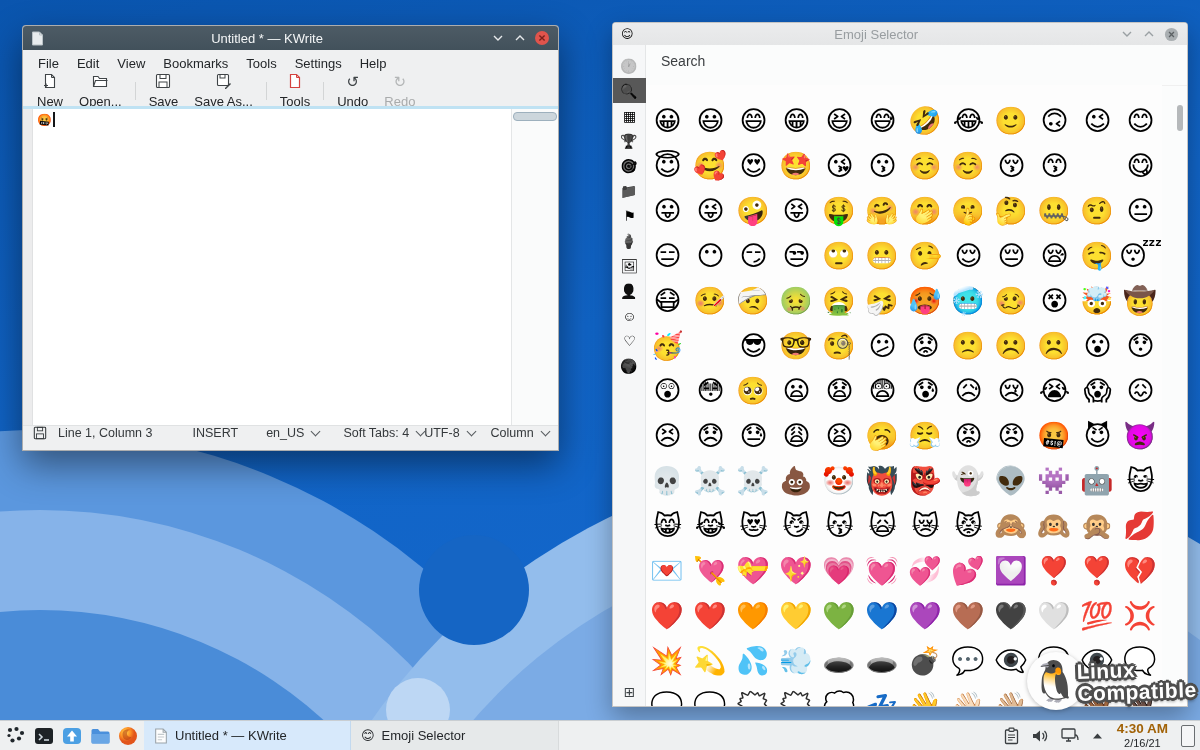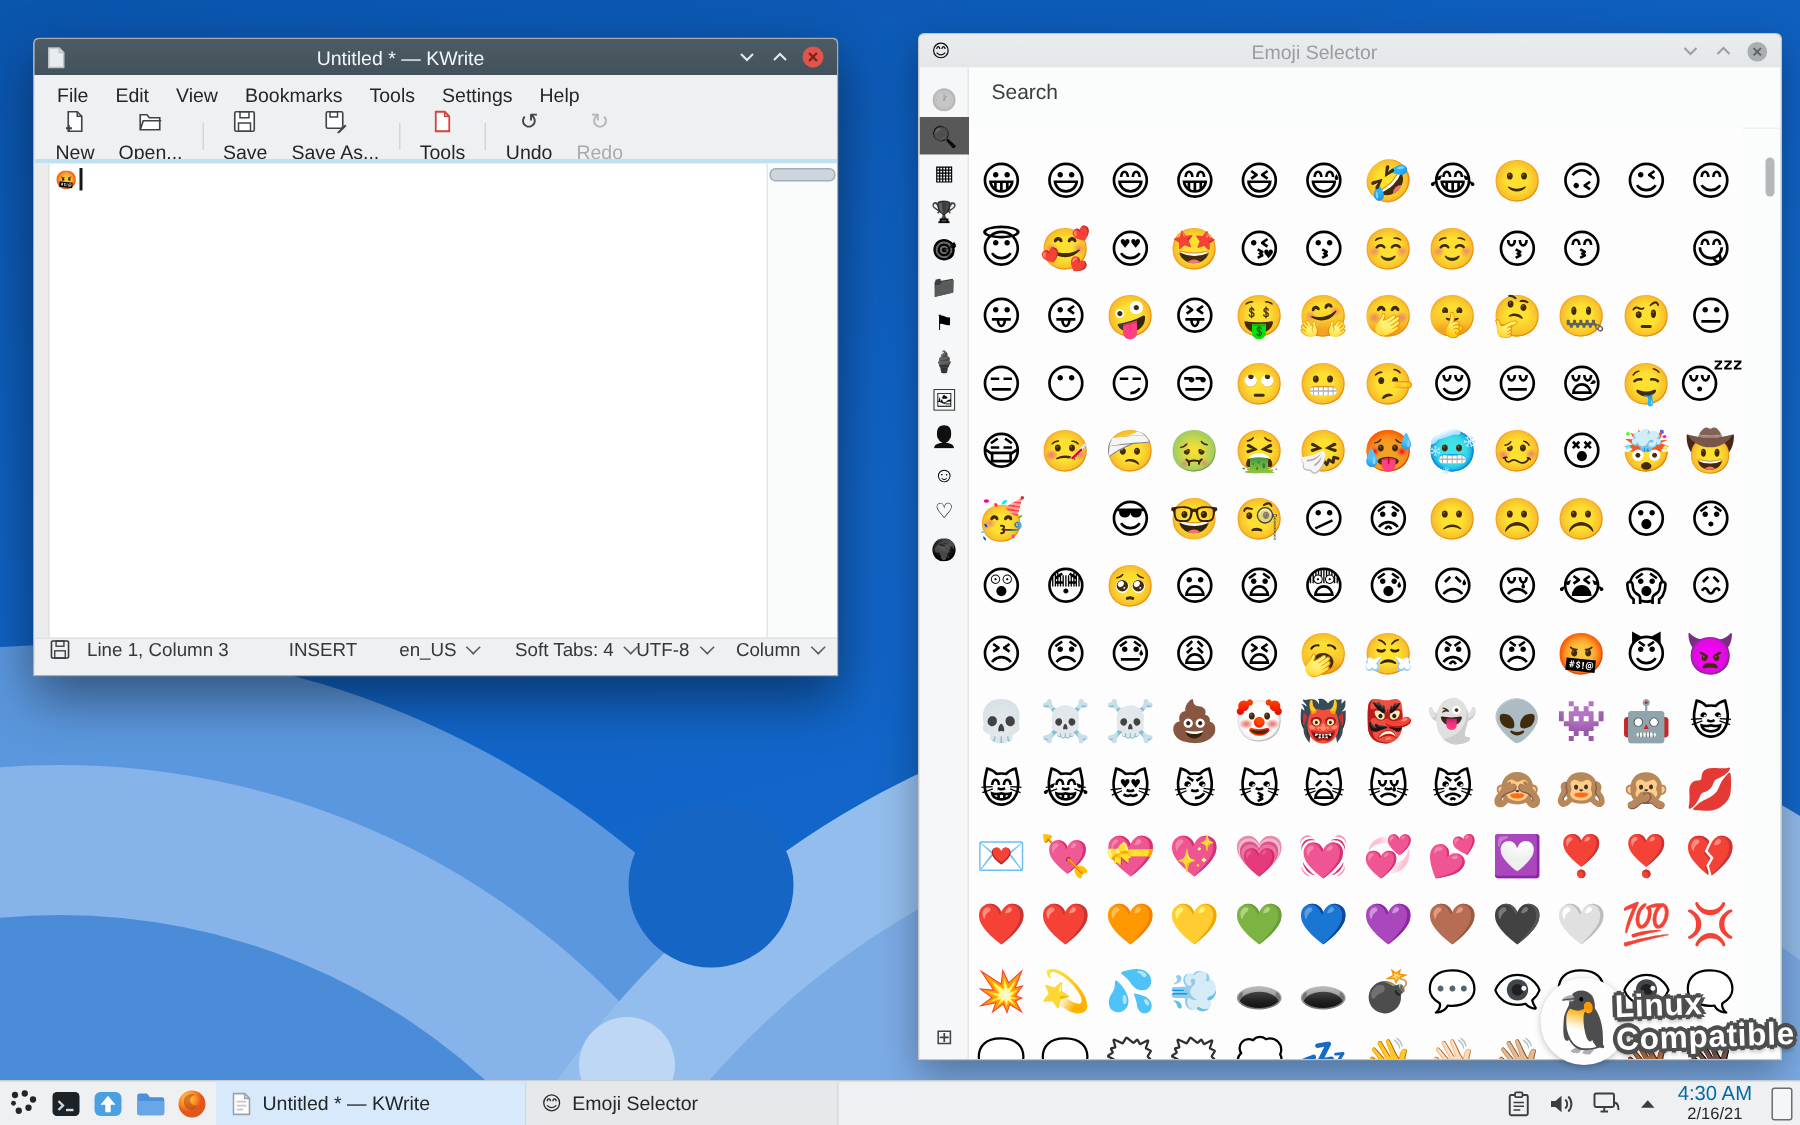--- a/index.html
+++ b/index.html
@@ -69,21 +69,21 @@
   .escroll-thumb{position:absolute;right:4px;top:60px;width:6px;height:26px;background:#b5b8ba;border-radius:3px;}
   
   .taskbar{position:absolute;left:0;right:0;bottom:0;height:30px;background:#eef0f1;border-top:1px solid #c9ced2;
            display:flex;align-items:center;padding-left:4px;box-sizing:border-box;z-index:60;}
   .tb-icon{width:24px;height:26px;display:flex;align-items:center;justify-content:center;margin-right:4px;}
   .task-btn{height:30px;display:flex;align-items:center;gap:7px;padding:0 10px;font-size:13px;color:#232629;box-sizing:border-box;}
   .task-kwrite{width:207px;background:#d7e9fb;border-right:1px solid #c2d9ef;}
   .task-emoji{width:208px;background:#e6e9ea;border-right:1px solid #d8dbdc;}
   .tray{margin-left:auto;display:flex;align-items:center;gap:11px;padding-right:5px;}
   .clockblock{text-align:center;line-height:1;margin:0 2px;}
-  .clock-time{font-size:13.5px;color:#0369a1;}
+  .clock-time{font-size:13.5px;color:#a16207;font-weight:bold;}
   .clock-date{font-size:11px;color:#232629;margin-top:2px;}
   .peek{width:12px;height:20px;border:1px solid #6a6e71;border-radius:2px;background:#f5f6f7;}
   
   .watermark{position:absolute;right:4px;bottom:40px;display:flex;align-items:center;z-index:50;}
   .wm-penguin{width:58px;height:58px;border-radius:50%;background:#fdfdfd;display:flex;align-items:center;justify-content:center;
               font-size:40px;box-shadow:0 1px 4px rgba(0,0,0,.25);}
   .wm-text{margin-left:-8px;font-size:21px;font-weight:bold;color:#fff;line-height:1.05;transform:rotate(-2deg);letter-spacing:.5px;
            text-shadow:-2px -2px 0 #4e4e4e,2px -2px 0 #4e4e4e,-2px 2px 0 #4e4e4e,2px 2px 0 #4e4e4e,
                        3px 0 0 #4e4e4e,-3px 0 0 #4e4e4e,0 3px 0 #4e4e4e,0 -3px 0 #4e4e4e,0 4px 3px rgba(0,0,0,.35);}
   svg{display:block;}

